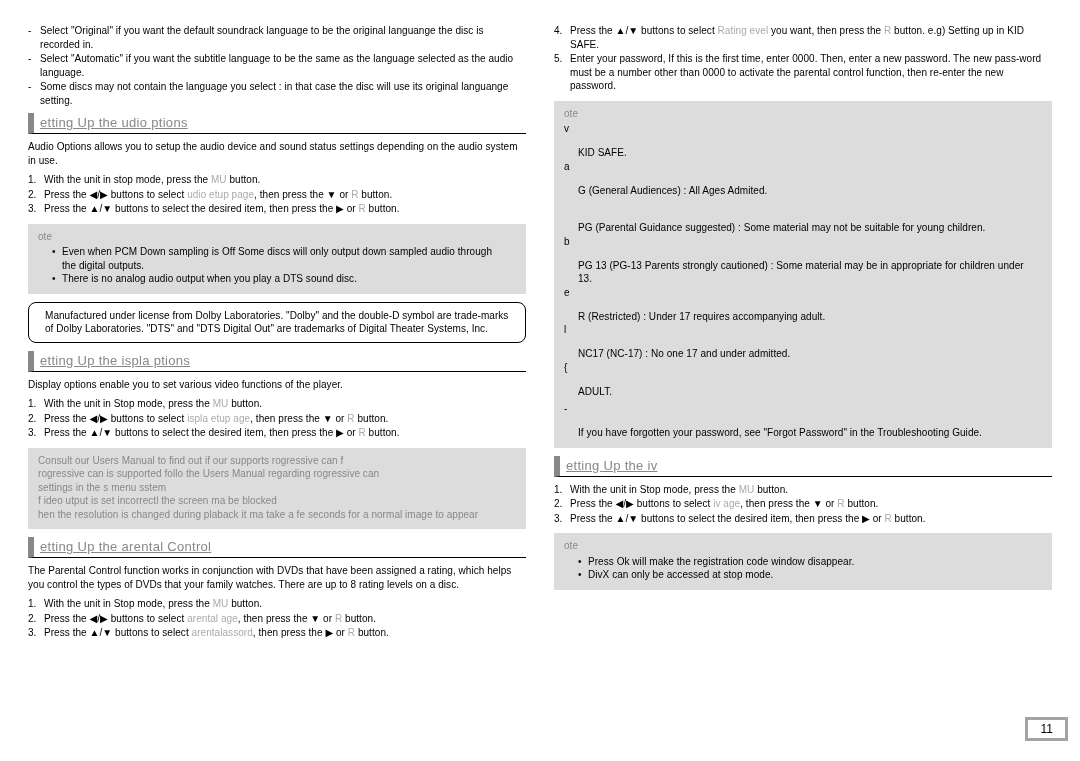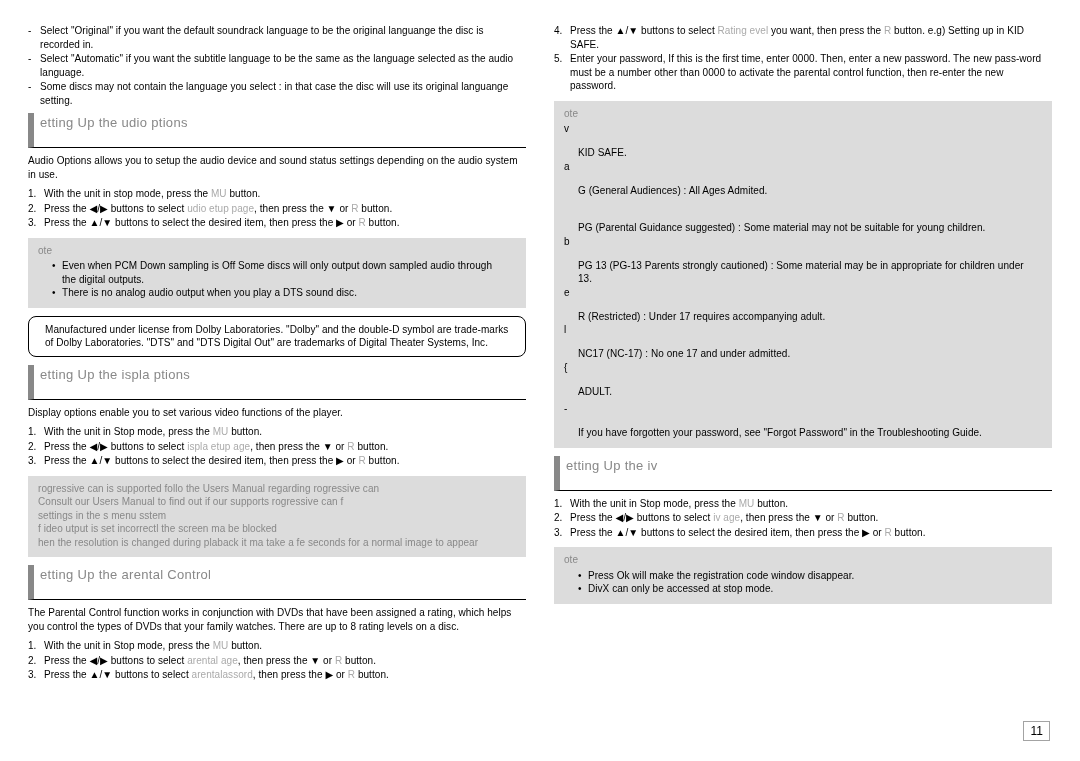--- a/index.html
+++ b/index.html
@@ -19,24 +19,25 @@
   }
   .col {
     flex: 1;
     min-width: 0;
   }
   .section-heading {
     font-size: 13px;
     color: #888;
     border-bottom: 1px solid #000;
     border-left: 6px solid #888;
-    padding: 2px 0 17px 6px;
+    padding: 2px 0 3px 6px;
     margin: 0 0 6px 0;
     font-weight: 300;
     letter-spacing: 0.3px;
+    text-decoration: underline;
   }
   p { margin: 3px 0; line-height: 1.35; }
   .intro { margin-bottom: 6px; }
   .bullet-list { margin: 0 0 6px 0; padding: 0; list-style: none; }
   .bullet-list li { display: flex; line-height: 1.35; margin-bottom: 1px;}
   .bullet-list li .bmark { flex: 0 0 12px; }
   .bullet-list li .btxt { flex: 1; }
   .num-list { margin: 0; padding: 0; list-style: none; }
   .num-list li { display: flex; line-height: 1.35; margin-bottom: 1px;}
   .num-list li .n { flex: 0 0 16px; }
@@ -68,23 +69,23 @@
     color: #888;
     line-height: 1.35;
     font-weight: 300;
   }
   .sub-row { margin: 6px 0 3px 0; }
   .sub-row .sh { color: #888; font-size: 10px; }
   .sub-row .sh2 { color: #888; font-size: 10px; margin-left: 60px;}
   .page-num {
     position: absolute;
     bottom: 20px;
-    right: 30px;
-    border: 1px solid #a3a3a3;
-    padding: 2px 6px;
+    right: 12px;
+    border: 3px solid #a3a3a3;
+    padding: 2px 12px;
     font-size: 12px;
   }
   .inline-faded { color:#aaa; }
 </style>
 </head>
 <body>
 
 <div class="columns">
 
   <div class="col">
@@ -146,22 +147,22 @@
           <span class="n">2.</span>
           <span class="t"><span>Press the ◀/▶ buttons to select </span><span class="inline-faded">ispla etup age</span><span>, then press the ▼ or </span><span class="inline-faded">R</span><span> button.</span></span>
         </li>
       <li>
           <span class="n">3.</span>
           <span class="t"><span>Press the ▲/▼ buttons to select the desired item, then press the ▶ or </span><span class="inline-faded">R</span><span> button.</span></span>
         </li>
     </ol>
 
     <div class="note-box-simple">
+      <div>Consult our  Users Manual to find out if our  supports rogressive can f</div>
       <div>rogressive can is supported follo the  Users Manual regarding rogressive can</div>
-      <div>Consult our  Users Manual to find out if our  supports rogressive can f</div>
       <div>settings in the s menu sstem</div>
       <div>f ideo utput is set incorrectl the screen ma be blocked</div>
       <div>hen the resolution is changed during plaback it ma take a fe seconds for a normal image to appear</div>
     </div>
 
     <div class="section-heading">etting Up the arental Control</div>
     <p class="intro">The Parental Control function works in conjunction with DVDs that have been assigned a rating, which helps you control the types of DVDs that your family watches. There are up to 8 rating levels on a disc.</p>
     <ol class="num-list">
       <li>
           <span class="n">1.</span>

